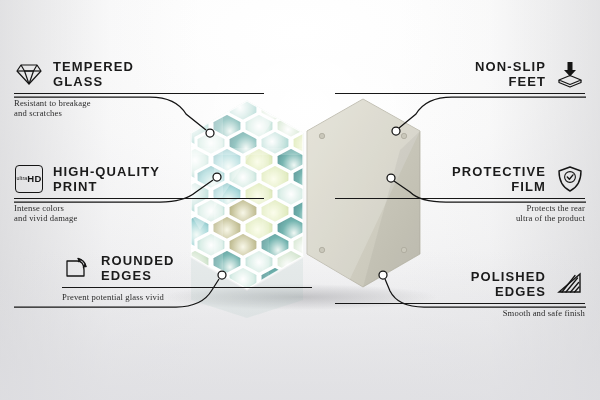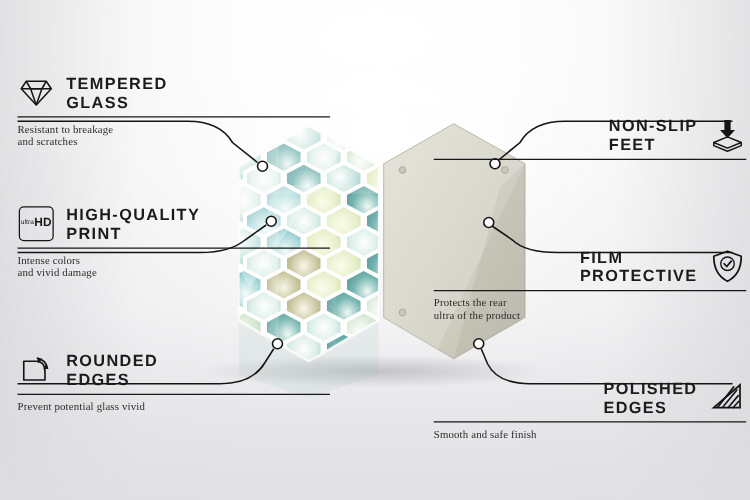--- a/index.html
+++ b/index.html
@@ -34,21 +34,21 @@
   }
 
   
   #product{position:absolute;left:0;top:0;width:600px;height:400px;}
 
   .feature-line{position:absolute;left:0;top:0;width:600px;height:400px;}
 
   
   .block{position:absolute;width:250px;}
   .block.left{left:14px;text-align:left;}
-  .block.right{right:3px;text-align:left;margin-top:34px;}
+  .block.right{right:15px;text-align:right;}
 
   .head-row{display:flex;align-items:flex-start;gap:9px;}
   .block.right .head-row{flex-direction:row-reverse;}
 
   .icon-wrap{
     width:30px;height:30px;flex:0 0 30px;
     display:flex;align-items:center;justify-content:center;
     margin-top:1px;
   }
   .titles{
@@ -69,21 +69,21 @@
     font-size:8.6px;
     line-height:10.4px;
     color:#2a2a2a;
     margin-top:4px;
     letter-spacing:.15px;
   }
 
   
   #blk-tempered{top:58px;}
   #blk-hdprint{top:163px;}
-  #blk-rounded{top:280px;}
+  #blk-rounded{top:252px;margin-left:48px;}
   #blk-feet{top:58px;}
   #blk-film{top:163px;}
   #blk-polished{top:268px;}
 
   .icon-wrap svg{display:block;}
   .hd-badge{
     width:26px;height:26px;border:1.4px solid #151515;border-radius:4px;
     display:flex;align-items:center;justify-content:center;
     font-family:"Liberation Sans", sans-serif;color:#151515;line-height:1;
   }
@@ -379,22 +379,22 @@
       <div class="icon-wrap">
         <svg width="26" height="28" viewBox="0 0 26 28">
           <g fill="none" stroke="#151515" stroke-width="1.4" stroke-linejoin="round" stroke-linecap="round">
             <path d="M13,2 L24,6 C24,15 21,22 13,26 C5,22 2,15 2,6 Z"></path>
             <circle cx="13" cy="12" r="5.4" stroke-width="1.1"></circle>
             <path d="M10.3,12 L12.4,14.2 L16,9.9" stroke-width="1.4"></path>
           </g>
         </svg>
       </div>
       <div class="titles">
+        <div>PROTECTIVE</div>
         <div>FILM</div>
-        <div>PROTECTIVE</div>
       </div>
     </div>
     <div class="rule"></div>
     <div class="desc">
       <div>Protects the rear</div>
       <div>ultra of the product</div>
     </div>
   </div>
 
   <div class="block right" id="blk-polished">

